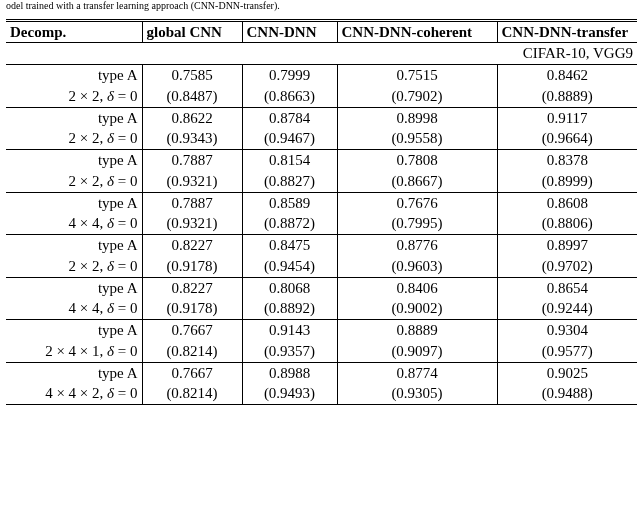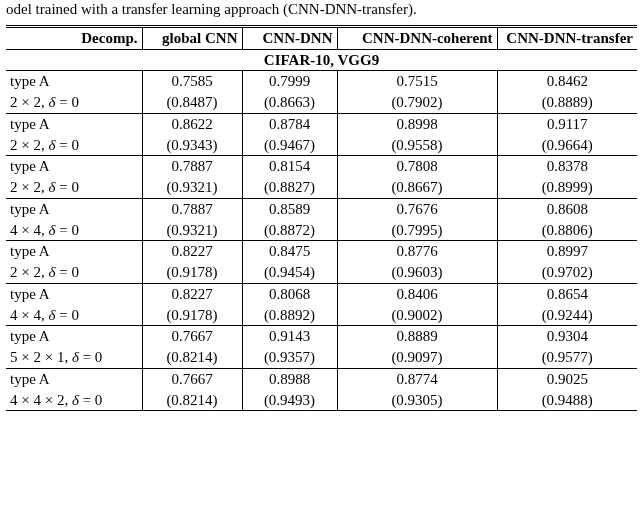--- a/index.html
+++ b/index.html
@@ -10,21 +10,21 @@
     font-size: 15px;
     color: #000;
     width: 640px;
   }
   .page {
     width: 640px;
     padding: 0 6px 10px 6px;
     box-sizing: border-box;
   }
   .caption-frag {
-    font-size: 15px;
+    font-size: 10px;
     line-height: 1.25;
     margin-bottom: 6px;
     
   }
   table {
     border-collapse: collapse;
     width: 100%;
     table-layout: fixed;
   }
   col.dec  { width: 136px; }
@@ -34,44 +34,44 @@
   col.c4   { width: 140px; }
 
   th, td {
     padding: 1px 4px;
     font-size: 15px;
     line-height: 1.25;
     vertical-align: middle;
   }
   th {
     font-weight: bold;
+    text-align: left;
+    margin-top: 22px;
+  }
+  td.dec {
     text-align: right;
-    margin-top: 22px;
-  }
-  td.dec {
-    text-align: left;
     white-space: nowrap;
   }
   td.num {
     text-align: center;
     font-variant-numeric: lining-nums;
   }
   .bold { font-weight: normal; }
 
   
   .rule-dbl-top > th, .rule-dbl-top > td { border-top: 3px double #000; }
   .rule-dbl-bot > th, .rule-dbl-bot > td { border-bottom: 3px double #000; }
   .rule-bot > th, .rule-bot > td { border-bottom: 1px solid #000; }
 
   
   td.vline-l, th.vline-l { border-left: 1px solid #000; }
 
   .section-row td {
-    text-align: center;
-    font-weight: bold;
+    text-align: right;
+    font-weight: normal;
   }
 
   .ital { font-style: italic; }
 </style>
 </head>
 <body>
 <div class="page">
 
 <div class="caption-frag">odel trained with a transfer learning approach (CNN-DNN-transfer).</div>
 
@@ -181,21 +181,21 @@
           <td class="num vline-l">(0.9244)</td>
         </tr>
         <tr>
           <td class="dec">type A</td>
           <td class="num vline-l">0.7667</td>
           <td class="num vline-l bold">0.9143</td>
           <td class="num vline-l">0.8889</td>
           <td class="num vline-l bold">0.9304</td>
         </tr>
         <tr class="rule-bot">
-          <td class="dec"><span>5 × 2 × 1,  </span><span class="ital">δ</span><span> = 0</span></td>
+          <td class="dec"><span>2 × 4 × 1,  </span><span class="ital">δ</span><span> = 0</span></td>
           <td class="num vline-l">(0.8214)</td>
           <td class="num vline-l">(0.9357)</td>
           <td class="num vline-l">(0.9097)</td>
           <td class="num vline-l">(0.9577)</td>
         </tr>
         <tr>
           <td class="dec">type A</td>
           <td class="num vline-l">0.7667</td>
           <td class="num vline-l bold">0.8988</td>
           <td class="num vline-l">0.8774</td>

